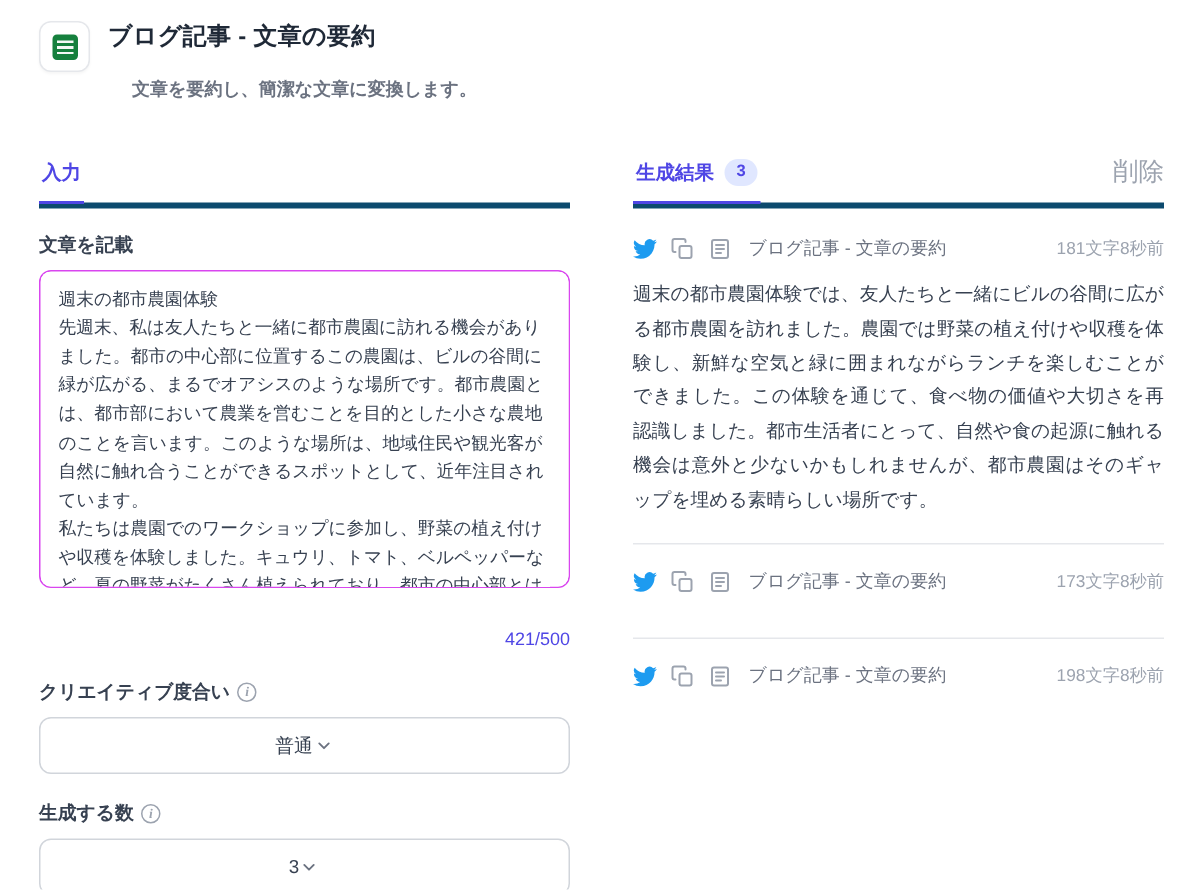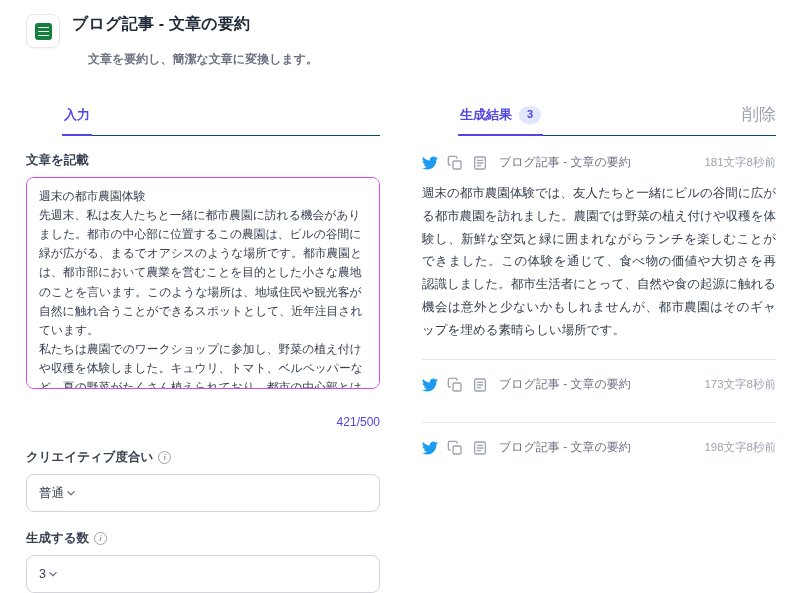--- a/index.html
+++ b/index.html
@@ -29,21 +29,21 @@
   .header-text h1 { margin: 0 0 4px; font-size: 16px; font-weight: 700; color: #1f2937; letter-spacing: .2px; }
   .header-text p { margin: 16px; font-size: 12px; color: #6b7280; font-weight: bold; }
 
   
   .columns { display: flex; gap: 42px; align-items: flex-start; }
   .col { flex: 1 1 0; min-width: 0; }
 
   
   .tabbar {
     display: flex; align-items: center; justify-content: space-between;
-    border-bottom: 1px solid #0c4a6e; margin-bottom: 16px; margin-left: 36px;
+    border-bottom: 4px solid #0c4a6e; margin-bottom: 16px;
   }
   .tab {
     display: inline-flex; align-items: center; gap: 7px;
     color: #4f46e5; font-size: 13px; font-weight: 700;
     padding: 6px 2px 10px; border-bottom: 2px solid #4f46e5; margin-bottom: -1px;
     cursor: pointer;
   }
   .badge {
     background: #e0e7ff; color: #4f46e5; font-size: 11px; font-weight: 700;
     padding: 2px 8px; border-radius: 999px; line-height: 1.2;
@@ -63,21 +63,21 @@
   }
   textarea.source {
     width: 100%; height: 212px; border: 1px solid #d946ef; border-radius: 8px;
     padding: 9px 12px; resize: none; outline: none;
     font-family: "Liberation Sans", "DejaVu Sans", sans-serif;
     font-size: 11.8px; line-height: 1.62; color: #374151;
   }
   .char-count { text-align: right; color: #4f46e5; font-size: 12px; margin: 22px 0 20px; }
   .select-box {
     height: 38px; border: 1px solid #d1d5db; border-radius: 8px;
-    display: flex; align-items: center; justify-content: flex-start;
+    display: flex; align-items: center; justify-content: center;
     padding: 0 12px; font-size: 12.5px; color: #374151; cursor: pointer;
     margin-bottom: 18px; background: #fff;
   }
   .chevron { width: 14px; height: 14px; color: #6b7280; flex: none; }
   .generate-btn {
     width: 100%; height: 42px; margin-top: 8px;
     background: #4f46e5; color: #fff; border: none; border-radius: 8px;
     font-size: 13.5px; font-weight: 600; cursor: pointer;
     font-family: "Liberation Sans", "DejaVu Sans", sans-serif; letter-spacing: 1px;
   }

